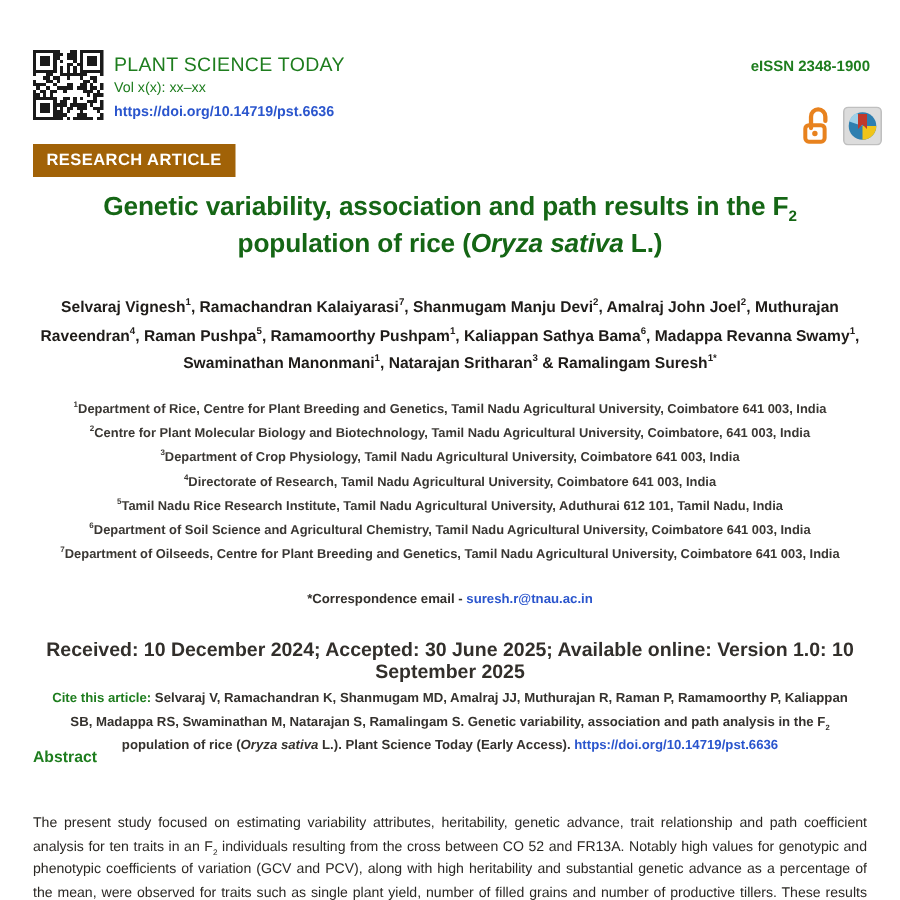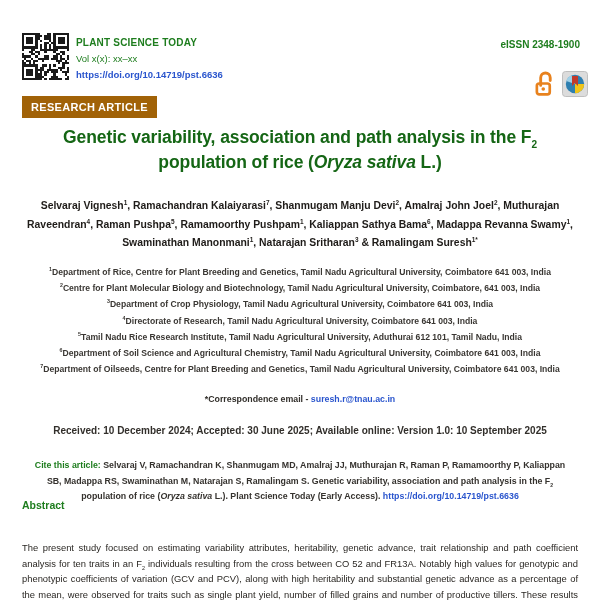--- a/index.html
+++ b/index.html
@@ -8,21 +8,21 @@
     background:#ffffff; overflow:hidden;
     font-family:"Liberation Sans", sans-serif; color:#262320;
   }
   sup{font-size:62%; line-height:0;}
   sub{font-size:58%; line-height:0;}
   .it{font-style:italic;}
   .link{color:#2a55cd; text-decoration:none; cursor:pointer;}
 
   .qr{position:absolute; left:22px; top:33px; width:47px; height:47px;}
   .jinfo{position:absolute; left:76px; top:34px;}
-  .jname{font-size:10px; font-weight:bold; color:#1e7d1e; line-height:17px; letter-spacing:.2px;}
+  .jname{font-size:13px; font-weight:normal; color:#1e7d1e; line-height:17px; letter-spacing:.2px;}
   .jvol{font-size:9.5px; font-weight:normal; color:#1e7d1e; line-height:16px;}
   .jdoi{font-size:9.5px; font-weight:bold; line-height:16px;}
   .eissn{position:absolute; top:39px; right:20px; font-size:10px; font-weight:bold; color:#1e7d1e;margin-left:32px;}
   .icons{position:absolute; top:69px; right:12px; display:flex; gap:7px; align-items:flex-end;}
   .badge{
     position:absolute; left:22px; top:96px; background:#a16207; color:#fff;
     font-size:11px; font-weight:bold; padding:5px 9px 5px 9px; letter-spacing:.3px;
   }
   .title{
     position:absolute; top:125px; left:28px; right:28px; text-align:center;
@@ -32,21 +32,21 @@
     position:absolute; top:197px; left:22px; width:556px; text-align:center;
     font-weight:bold; font-size:10.4px; line-height:18.5px; color:#1f1c19;
   }
   .affils{
     position:absolute; top:264px; left:22px; width:556px; text-align:center;
     font-weight:bold; font-size:8.6px; line-height:16.2px; color:#3a3733;
   }
   .corr{position:absolute; top:394px; left:0; width:100%; text-align:center;
     font-size:8.8px; font-weight:bold; color:#322f2b;}
   .dates{position:absolute; top:425px; left:0; width:100%; text-align:center;
-    font-size:10px; font-weight:bold; color:#322f2b;}
+    font-size:13px; font-weight:bold; color:#322f2b;}
   .cite{
     position:absolute; top:458px; left:28px; width:544px; text-align:center;
     font-size:8.8px; line-height:15.6px; font-weight:bold; color:#35322e;
   }
   .green-b{color:#1e7d1e;margin-top:24px;}
   .abs-h{position:absolute; top:499px; left:22px; font-size:10.5px; font-weight:bold; color:#1e7d1e;}
   .abs-p{
     position:absolute; top:540px; left:22px; width:556px;
     font-size:9.4px; line-height:15.5px; text-align:justify; color:#2a2723;
   }
@@ -331,21 +331,21 @@
         <path d="M13 13 L22.2 13 A9.2 9.2 0 0 1 13 22.2 Z" fill="#f0c419"></path>
         <path d="M9.5 4.2 A9.2 9.2 0 0 0 4.2 10 L13 13 Z" fill="#9fd0e8"></path>
         <path d="M10 5 h6 v10 l-3 -3 l-3 3 z" fill="#c0392b"></path>
       </svg>
     </span>
   </div>
 
   <div class="badge">RESEARCH ARTICLE</div>
 
   <div class="title">
-    <div><span>Genetic variability, association and path analysis in the F</span><sub>2</sub></div>
+    <div><span>Genetic variability, association and path results in the F</span><sub>2</sub></div>
     <div><span>population of rice (</span><span class="it">Oryza sativa</span><span> L.)</span></div>
   </div>
 
   <div class="authors"><span>Selvaraj Vignesh<sup>1</sup></span>, <span>Ramachandran Kalaiyarasi<sup>7</sup></span>, <span>Shanmugam Manju Devi<sup>2</sup></span>, <span>Amalraj John Joel<sup>2</sup></span>, <span>Muthurajan Raveendran<sup>4</sup></span>, <span>Raman Pushpa<sup>5</sup></span>, <span>Ramamoorthy Pushpam<sup>1</sup></span>, <span>Kaliappan Sathya Bama<sup>6</sup></span>, <span>Madappa Revanna Swamy<sup>1</sup></span>, <span>Swaminathan Manonmani<sup>1</sup></span>, <span>Natarajan Sritharan<sup>3</sup></span> &amp; <span>Ramalingam Suresh<sup>1*</sup></span></div>
 
   <div class="affils">
       <div><sup>1</sup>Department of Rice, Centre for Plant Breeding and Genetics, Tamil Nadu Agricultural University, Coimbatore 641 003, India</div>
       <div><sup>2</sup>Centre for Plant Molecular Biology and Biotechnology, Tamil Nadu Agricultural University, Coimbatore, 641 003, India</div>
       <div><sup>3</sup>Department of Crop Physiology, Tamil Nadu Agricultural University, Coimbatore 641 003, India</div>
       <div><sup>4</sup>Directorate of Research, Tamil Nadu Agricultural University, Coimbatore 641 003, India</div>

